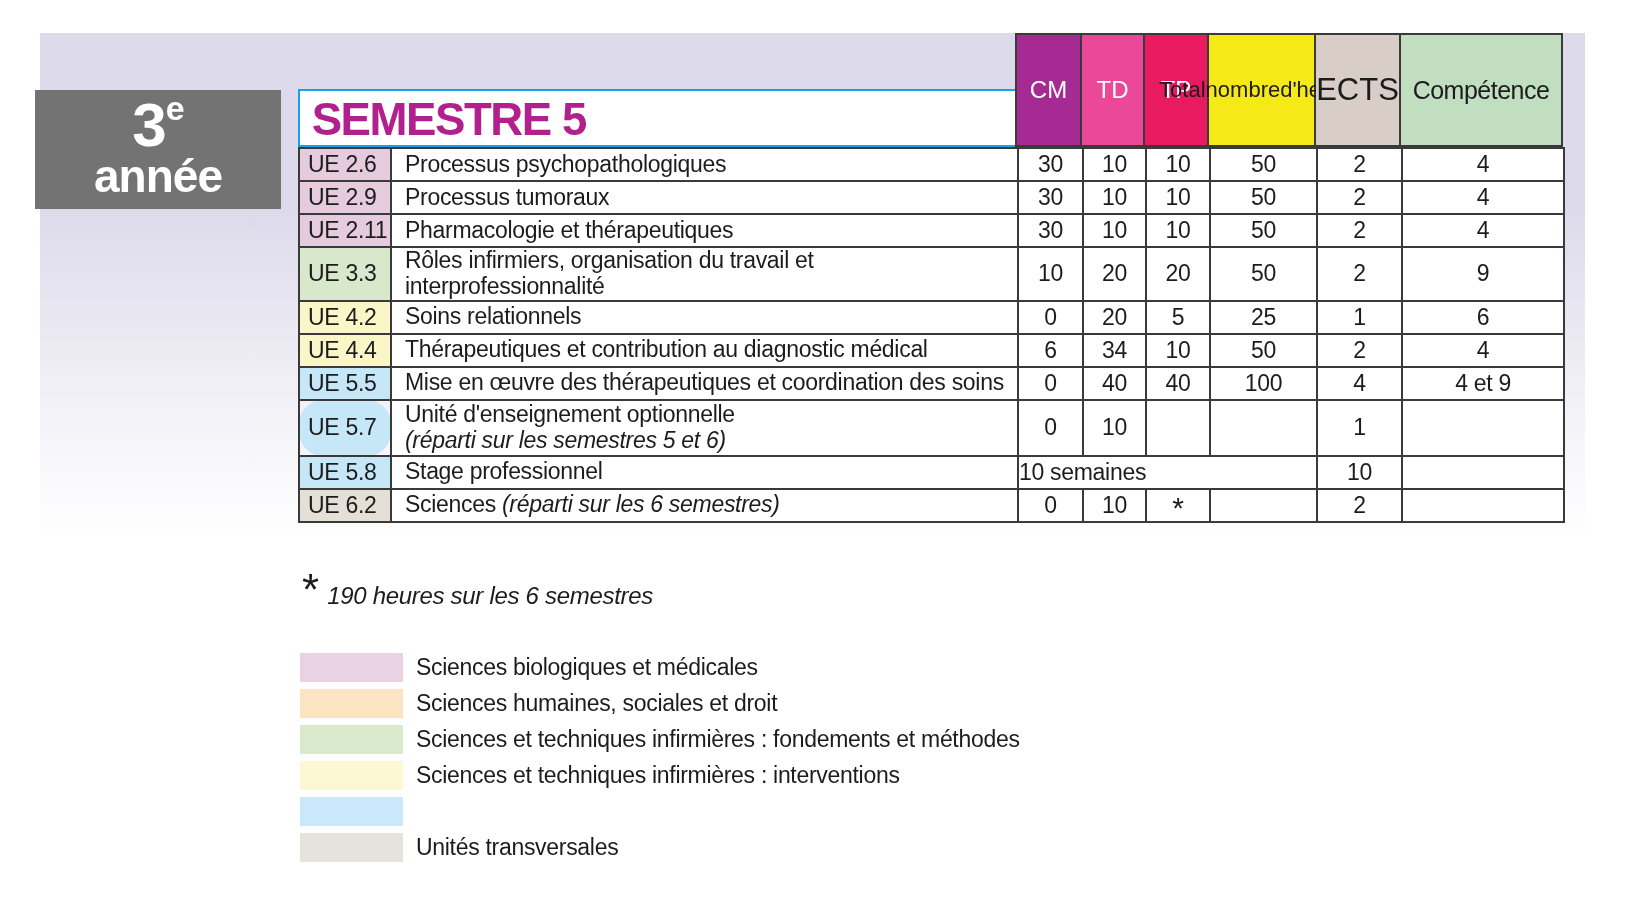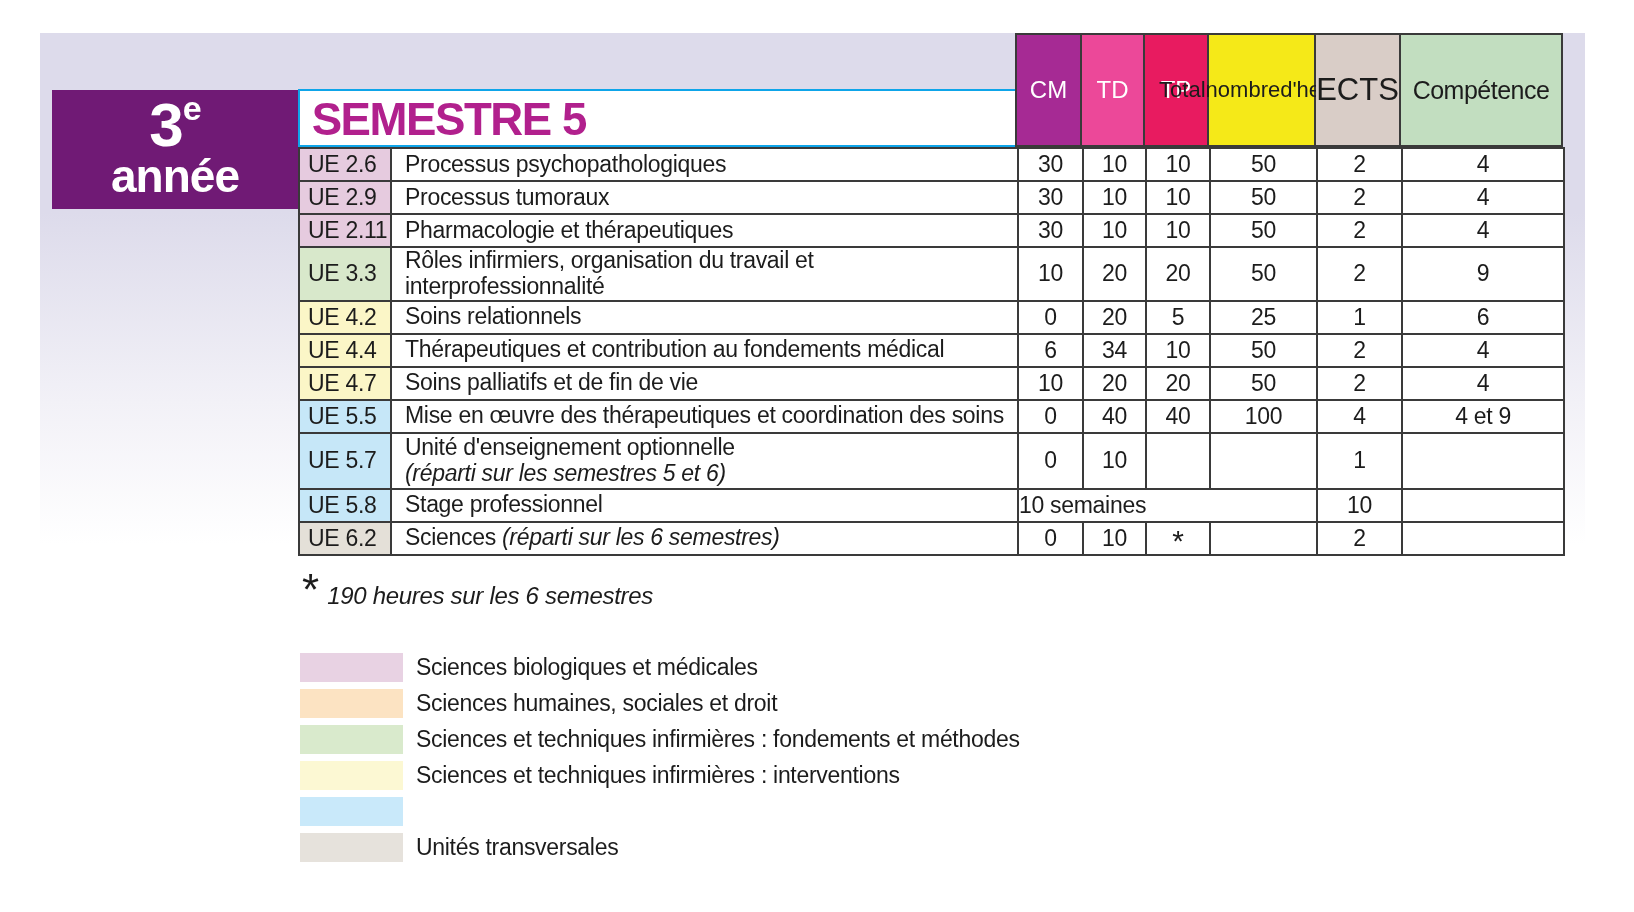--- a/index.html
+++ b/index.html
@@ -5,22 +5,22 @@
   * { margin:0; padding:0; box-sizing:border-box; }
   html,body { width:1634px; height:912px; background:#ffffff; overflow:hidden;
               font-family:"Liberation Sans", sans-serif; color:#1c1c1c; }
   #page { position:relative; width:1634px; height:912px; background:#ffffff; }
 
   
   .bg-panel { position:absolute; left:40px; top:33px; width:1545px; height:527px;
               background:linear-gradient(180deg,#dddbeb 0%, #dddbeb 34%, #f2f1f7 70%, #ffffff 97%); }
 
   
-  .year-box { position:absolute; left:52px; top:90px; width:246px; height:119px;
-              background:#701a75; color:#ffffff; display:flex; flex-direction:column;
+  .year-box { position:absolute; left:35px; top:90px; width:246px; height:119px;
+              background:#737373; color:#ffffff; display:flex; flex-direction:column;
               align-items:center; justify-content:center; text-align:center;
               letter-spacing:-1px; }
   .year-line1 { font-size:62px; font-weight:bold; line-height:0.82; }
   .year-sup { font-size:34px; font-weight:bold; vertical-align:8px; position:relative; top:-18px; }
   .year-word { font-size:46px; font-weight:bold; line-height:1; margin-top:2px; }
 
   
   .semestre-box { position:absolute; left:298px; top:89px; width:719px; height:58px;
                   background:#ffffff; border:2px solid #0ea5e9; display:flex; align-items:center; }
   .semestre-title { font-size:47px; font-weight:bold; letter-spacing:-1.5px;
@@ -150,50 +150,40 @@
           <td class="desc">Soins relationnels</td>
           <td class="num">0</td>
           <td class="num">20</td>
           <td class="num">5</td>
           <td class="num">25</td>
           <td class="num">1</td>
           <td class="num">6</td>
         </tr>
         <tr class="regular">
           <td class="ue" style="background: rgb(251, 246, 199);">UE 4.4</td>
-          <td class="desc">Thérapeutiques et contribution au fondements médical</td>
+          <td class="desc">Thérapeutiques et contribution au diagnostic médical</td>
           <td class="num">6</td>
           <td class="num">34</td>
           <td class="num">10</td>
-          <td class="num">50</td>
-          <td class="num">2</td>
-          <td class="num">4</td>
-        </tr>
-        <tr class="regular">
-          <td class="ue" style="background: rgb(251, 246, 199);">UE 4.7</td>
-          <td class="desc">Soins palliatifs et de fin de vie</td>
-          <td class="num">10</td>
-          <td class="num">20</td>
-          <td class="num">20</td>
           <td class="num">50</td>
           <td class="num">2</td>
           <td class="num">4</td>
         </tr>
         <tr class="regular">
           <td class="ue" style="background: rgb(198, 231, 248);">UE 5.5</td>
           <td class="desc">Mise en œuvre des thérapeutiques et coordination des soins</td>
           <td class="num">0</td>
           <td class="num">40</td>
           <td class="num">40</td>
           <td class="num">100</td>
           <td class="num">4</td>
           <td class="num">4 et 9</td>
         </tr>
         <tr class="tall">
-          <td class="ue" style="background: rgb(198, 231, 248);">UE 5.7</td>
+          <td class="ue" style="background: rgb(198, 231, 248); border-radius: 24px;">UE 5.7</td>
           <td class="desc">
             <div>Unité d'enseignement optionnelle</div>
             <div class="note-block">(réparti sur les semestres 5 et 6)</div>
           </td>
           <td class="num">0</td>
           <td class="num">10</td>
           <td class="num"></td>
           <td class="num"></td>
           <td class="num">1</td>
           <td class="num"></td>

